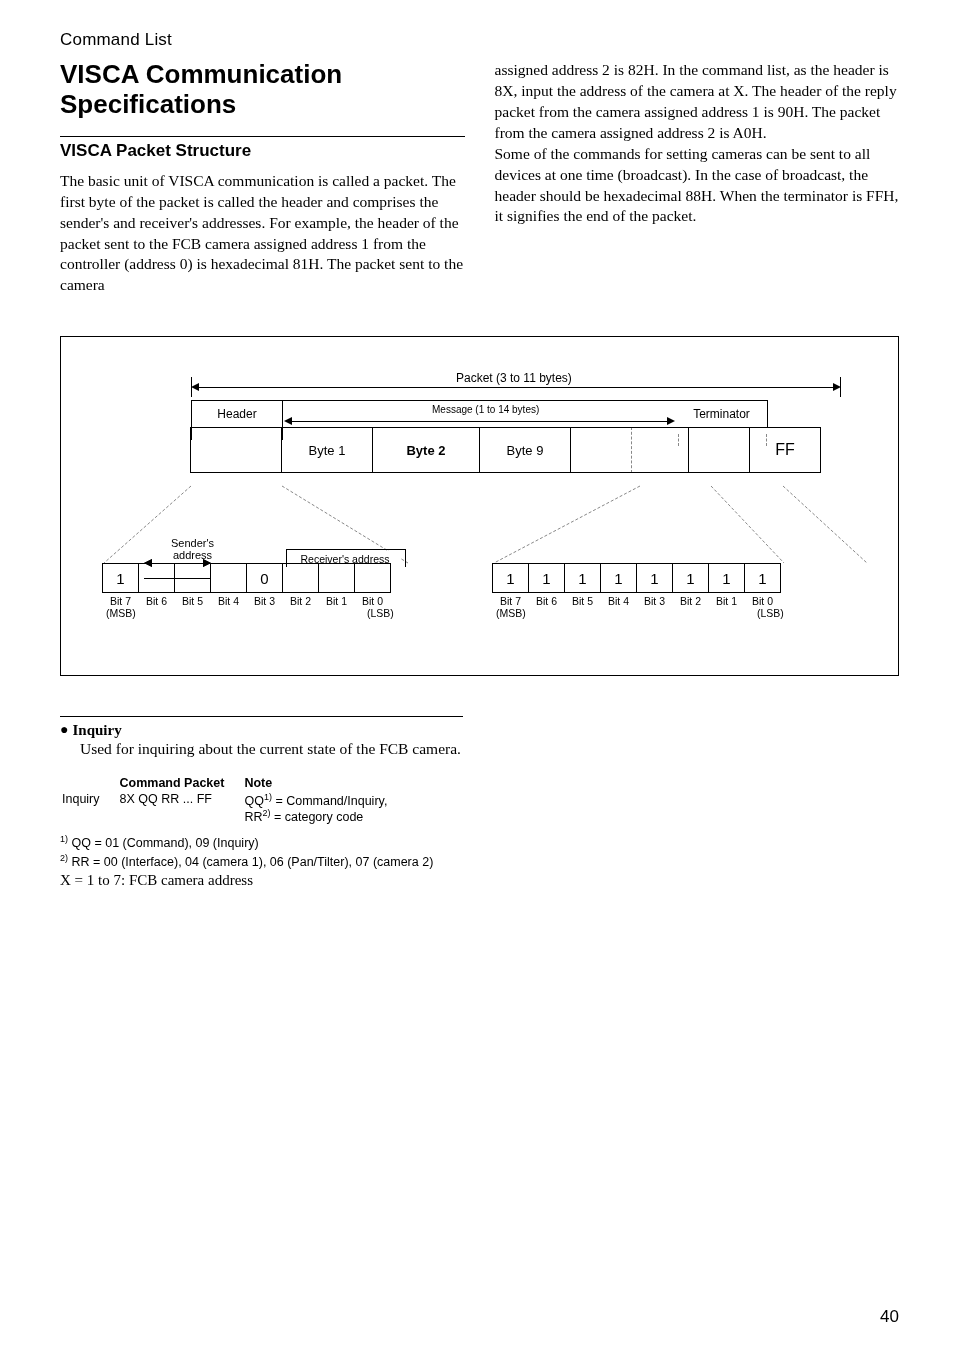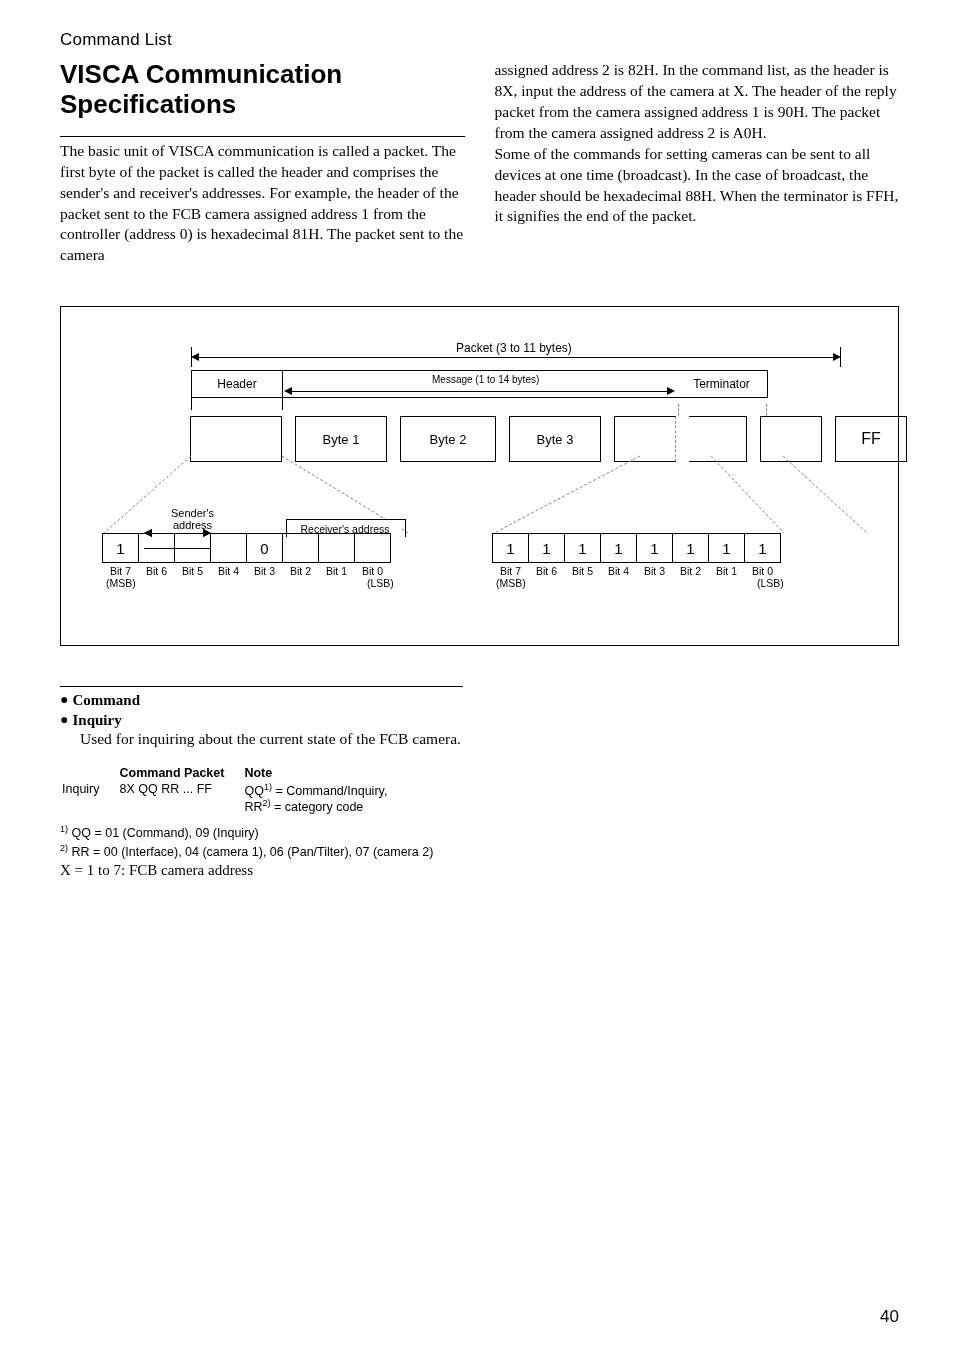--- a/index.html
+++ b/index.html
@@ -98,20 +98,21 @@
   </style>
 </head>
 <body>
 
 <div class="running-head">Command List</div>
 
 <div class="header-section">
   <div class="left-col">
     <h1>VISCA Communication Specifications</h1>
     <hr class="section-rule">
+    <h2>VISCA Packet Structure</h2>
     <p class="body-para">The basic unit of VISCA communication is called a packet. The first byte of the packet is called the header and comprises the sender's and receiver's addresses. For example, the header of the packet sent to the FCB camera assigned address 1 from the controller (address 0) is hexadecimal 81H. The packet sent to the camera</p>
   </div>
   <div class="right-col-top">
     <p class="body-para" style="white-space: pre-line;">assigned address 2 is 82H. In the command list, as the header is 8X, input the address of the camera at X. The header of the reply packet from the camera assigned address 1 is 90H. The packet from the camera assigned address 2 is A0H.
 Some of the commands for setting cameras can be sent to all devices at one time (broadcast). In the case of broadcast, the header should be hexadecimal 88H. When the terminator is FFH, it signifies the end of the packet.</p>
   </div>
 </div>
 
 <div class="diagram-box">
 
@@ -130,25 +131,25 @@
     <div class="arrowhead-left" style="left:2px; top:16px;"></div>
     <div class="arrowhead-right" style="left:385px; top:16px;"></div>
   </div>
   <div class="abs box" style="left:615px; top:63px; width:92px; height:28px; border-left:none; font-size:12px;">Terminator</div>
 
   <div class="arrow-line" style="left:130px; top:91px; width:1px; height:12px;"></div>
   <div class="arrow-line" style="left:221px; top:91px; width:1px; height:12px;"></div>
   <div class="dash" style="left:617px; top:97px; width:0; height:12px; border-left:1px dashed #888;"></div>
   <div class="dash" style="left:705px; top:97px; width:0; height:12px; border-left:1px dashed #888;"></div>
 
-  <div class="abs byte-row" style="left:130px; top:109px;gap:14px;">
+  <div class="abs byte-row" style="left:130px; top:90px;">
     <div class="byte-cell" style="width:92px;"></div>
     <div class="byte-cell" style="width:92px;">Byte 1</div>
-    <div class="byte-cell" style="width:96px;">Byte 2</div>
-    <div class="byte-cell" style="width:92px;">Byte 3</div>
+    <div class="byte-cell" style="width:108px;font-weight:bold;">Byte 2</div>
+    <div class="byte-cell" style="width:92px;">Byte 9</div>
     <div class="byte-cell" style="width:62px; border-right:1px dashed #888;"></div>
     <div class="byte-cell" style="width:58px; border-left:none;"></div>
     <div class="byte-cell" style="width:62px;"></div>
     <div class="byte-cell" style="width:72px; font-size:16px;">FF</div>
   </div>
 
   <svg class="abs" style="left:40px; top:148px; width:310px; height:80px;">
     <line x1="90" y1="1" x2="3" y2="78" stroke="#888" stroke-dasharray="3,2"></line>
     <line x1="181" y1="1" x2="307" y2="78" stroke="#888" stroke-dasharray="3,2"></line>
   </svg>
@@ -219,24 +220,20 @@
     <div class="bit-label-cell">Bit 0</div>
   </div>
   <div class="abs" style="left:435px; top:270px; font-size:10.5px;">(MSB)</div>
   <div class="abs" style="left:696px; top:270px; font-size:10.5px;">(LSB)</div>
 
 </div>
 
 <div class="lower-section">
   <hr class="section-rule">
 
-  <div class="bullet-item">
-    <span class="bullet-dot">●</span>
-    <span class="bullet-label">Command</span>
-  </div>
 
   <div class="bullet-item">
     <span class="bullet-dot">●</span>
     <span class="bullet-label">Inquiry</span>
   </div>
   <div class="bullet-desc">Used for inquiring about the current state of the FCB camera.</div>
 
   <table class="cmd-table">
     <tbody>
         <tr>

